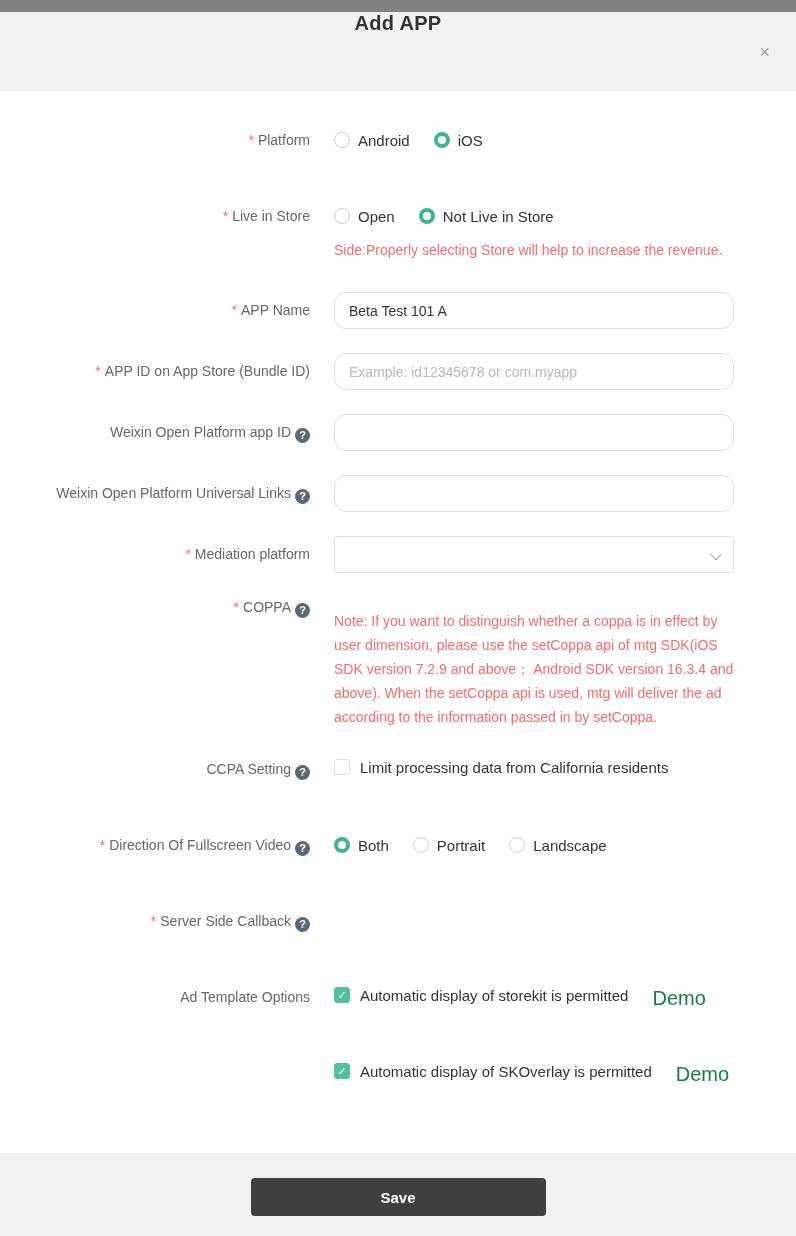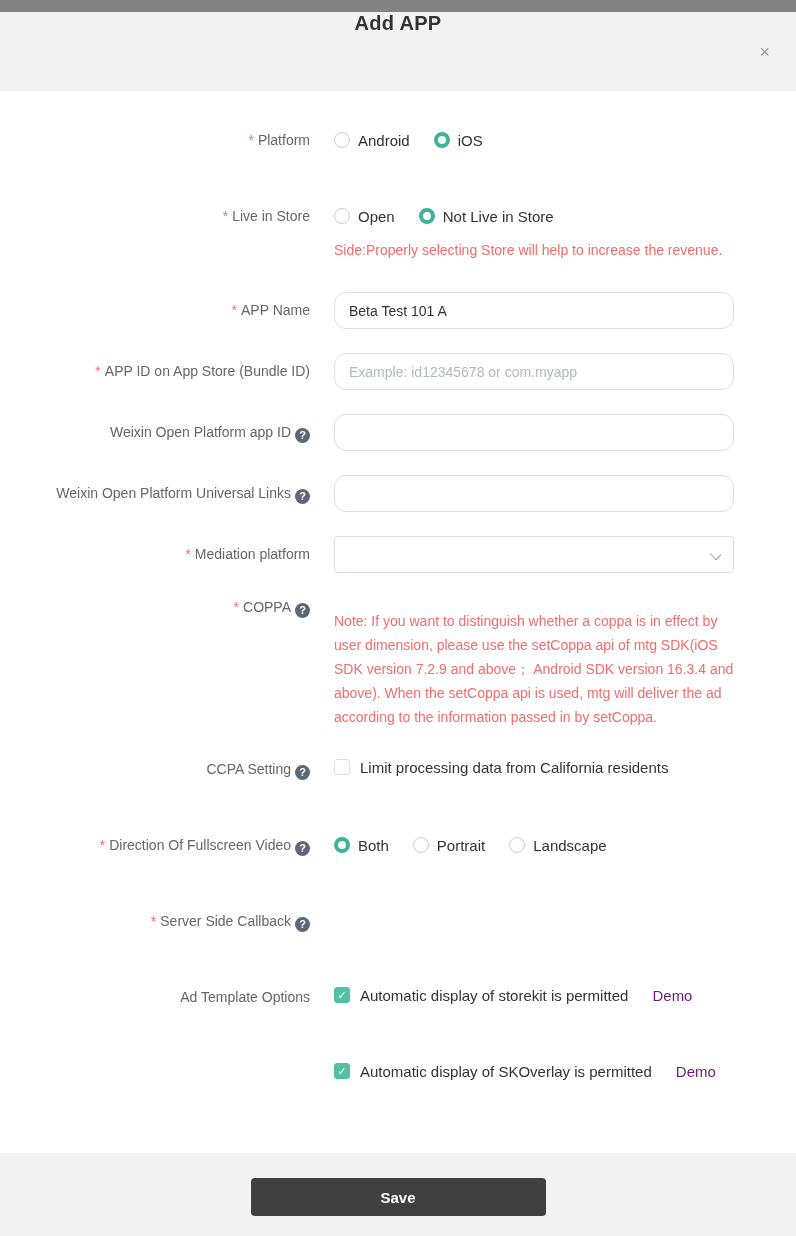--- a/index.html
+++ b/index.html
@@ -60,21 +60,21 @@
   
   .checkbox-item { display:flex; align-items:flex-start; gap:10px; cursor:pointer; min-height:20px; }
   .checkbox-box {
     width:16px; height:16px; border-radius:3px; flex:0 0 auto;
     border:1px solid #dcdfe6; background:#fff;
     display:flex; align-items:center; justify-content:center;
     font-size:11px; color:transparent;
   }
   .checkbox-item.checked .checkbox-box { background:#52c0a2; border-color:#52c0a2; color:#fff; font-weight:700; }
   .checkbox-label { font-size:15px; color:#333; }
-  .demo-link { font-size:15px; color:#701a75; margin-left:14px; text-decoration:none; cursor:pointer; }
+  .demo-link { font-size:20px; color:#15803d; margin-left:14px; text-decoration:none; cursor:pointer; }
 
   
   .text-input {
     width:400px; height:37px; border:1px solid #dcdfe6; border-radius:12px;
     padding:0 14px; font-size:14px; color:#333; background:#fff; outline:none;
     font-family:"Liberation Sans","DejaVu Sans",sans-serif;
   }
   .text-input::placeholder { color:#b4b8bf; }
 
   .select-box {

